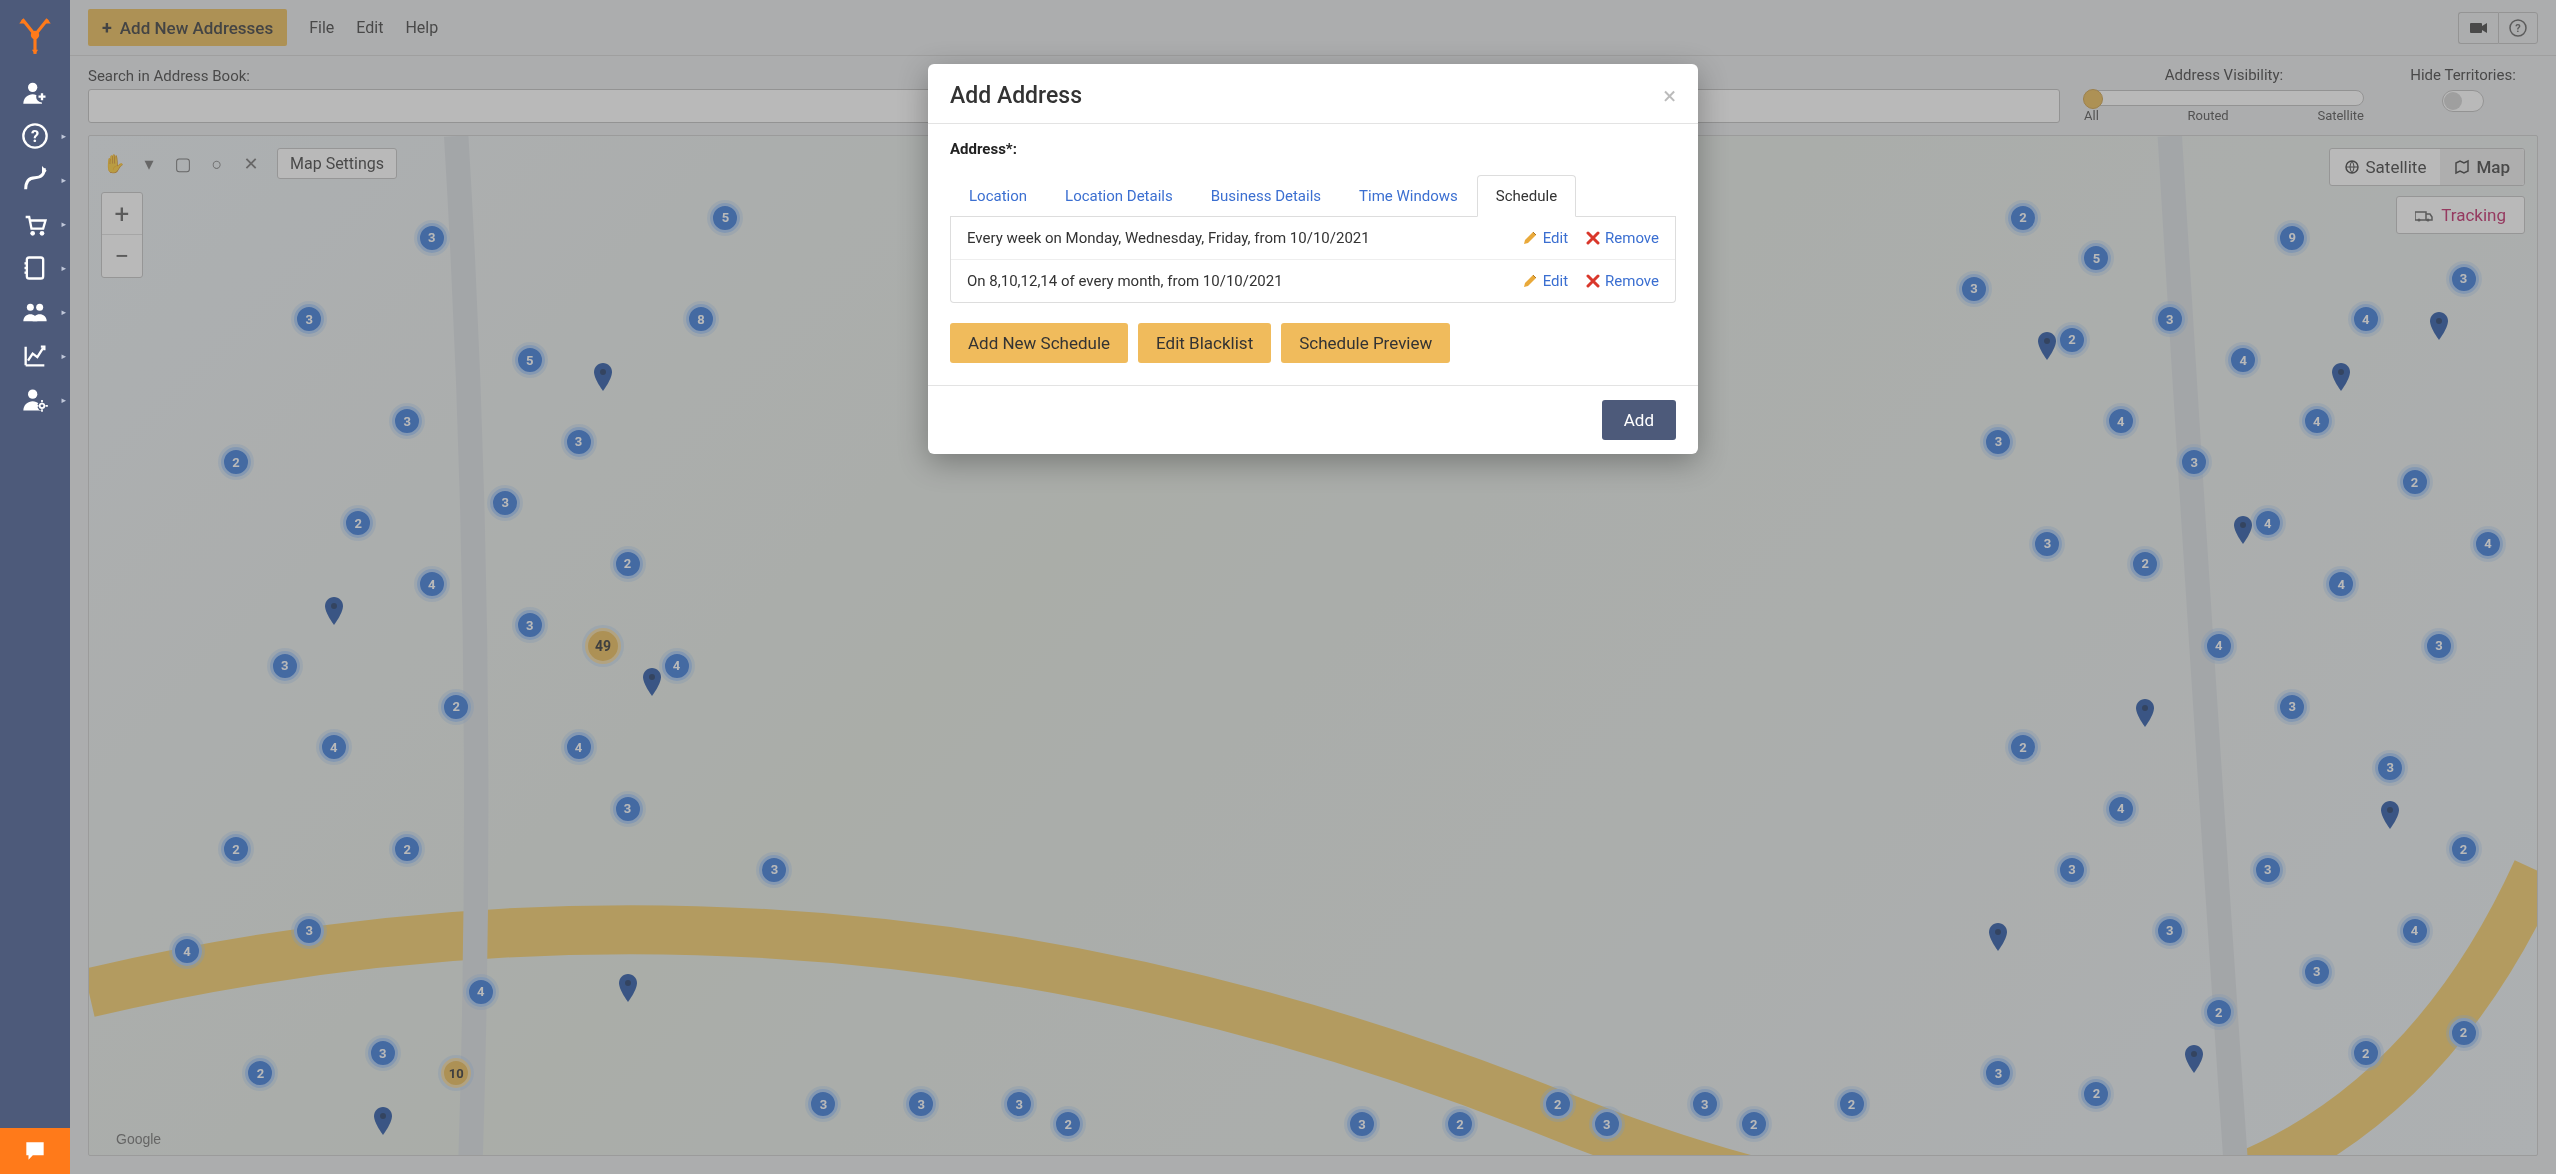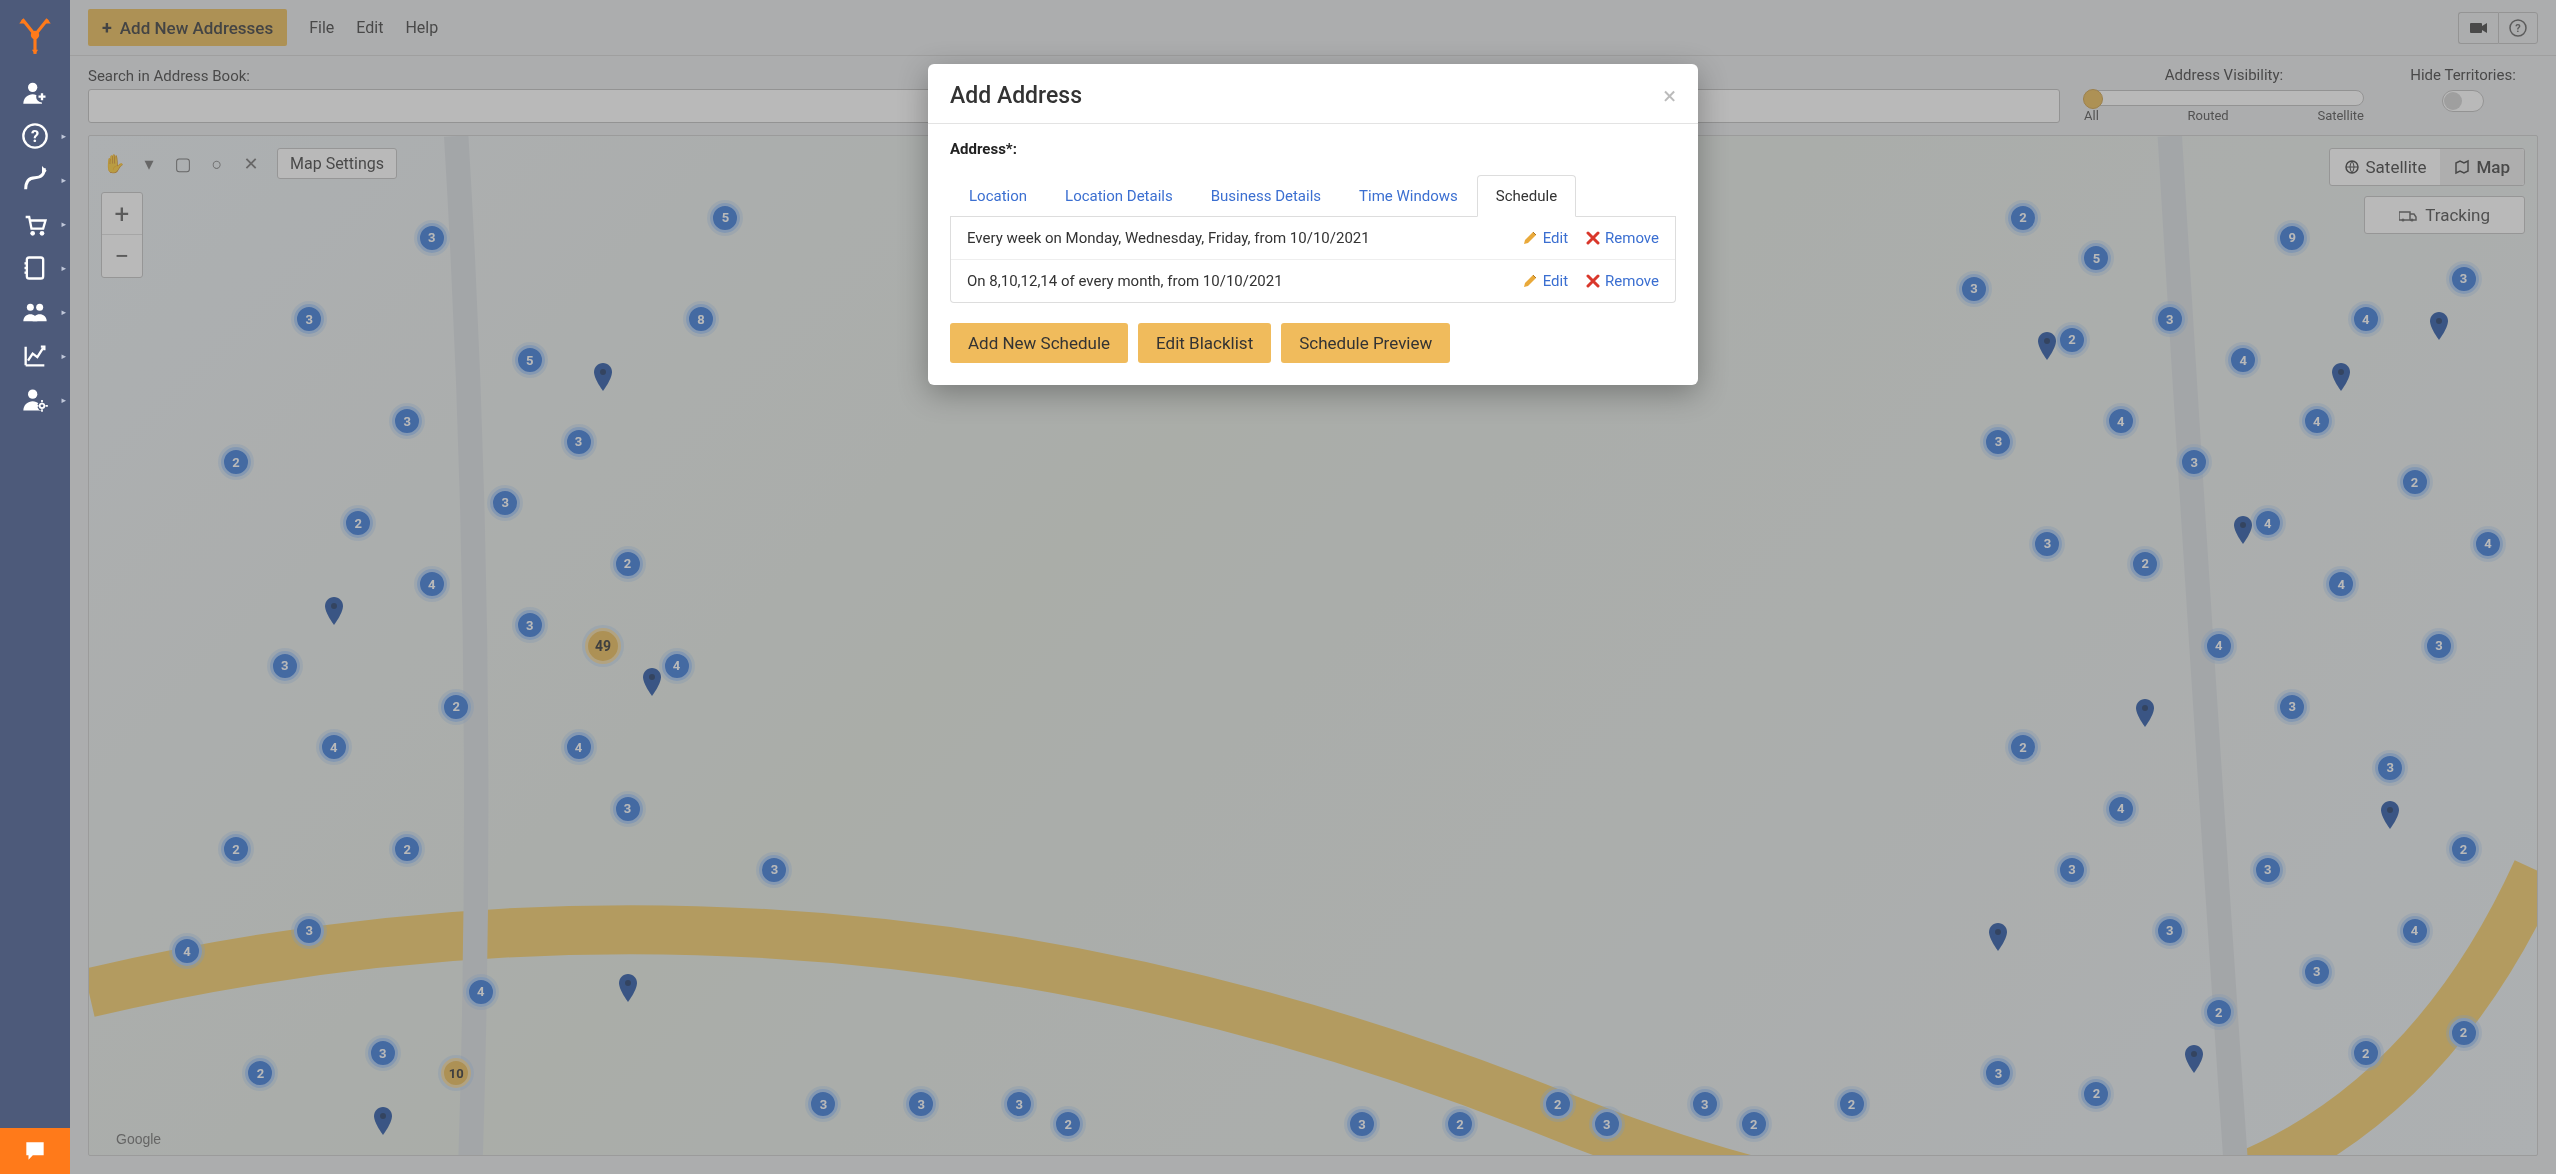--- a/index.html
+++ b/index.html
@@ -48,21 +48,21 @@
 .map-controls-left{ position:absolute; left:12px; top:12px; display:flex; gap:6px; align-items:center; }
 .map-controls-left .tool{ width:28px; height:28px; display:flex; align-items:center; justify-content:center; color:#6b6b6b; cursor:pointer; font-size:18px;}
 .map-settings-btn{ margin-left:6px; background:#fff; border:1px solid #bfbfbf; border-radius:3px; padding:5px 12px; font-size:16px; color:#333; cursor:pointer;}
 .zoom-ctrl{ position:absolute; left:12px; top:56px; width:42px; background:#fff; border:1px solid #bfbfbf; border-radius:3px; overflow:hidden;}
 .zoom-ctrl div{ height:42px; display:flex; align-items:center; justify-content:center; font-size:26px; color:#555; cursor:pointer;}
 .zoom-ctrl div:first-child{ border-bottom:1px solid #dcdcdc;}
 .map-controls-right{ position:absolute; right:12px; top:12px; display:flex; flex-direction:column; gap:10px; align-items:flex-end;}
 .map-type-toggle{ background:#fff; border:1px solid #bfbfbf; border-radius:3px; display:flex; overflow:hidden;}
 .map-type-toggle div{ padding:8px 14px; font-size:17px; color:#333; display:flex; align-items:center; gap:6px; cursor:pointer;}
 .map-type-toggle div.active{ background:#ececec; font-weight:500;}
-.tracking-btn{ background:#fff; border:1px solid #bfbfbf; border-radius:3px; padding:8px 34px; font-size:17px; color:#404040; display:flex; align-items:center; gap:8px; cursor:pointer;}
+.tracking-btn{ background:#fff; border:1px solid #bfbfbf; border-radius:3px; padding:8px 18px; font-size:17px; color:#be185d; display:flex; align-items:center; gap:8px; cursor:pointer;}
 
 
 .marker{ position:absolute; width:30px; height:30px; border-radius:50%; background:#2a6fd6; border:3px solid #9fc4f2; color:#fff; display:flex; align-items:center; justify-content:center; font-size:13px; font-weight:bold; transform:translate(-50%,-50%); box-shadow:0 0 0 3px rgba(159,196,242,0.35);}
 .marker.yl{ background:#e9b74a; border-color:#f3d79a; color:#222;}
 .marker.big{ width:36px; height:36px; font-size:14px;}
 .pin{ position:absolute; width:18px; height:28px; transform:translate(-50%,-100%); }
 .pin svg{ width:100%; height:100%; fill:#184a9e;}
 .google-logo{ position:absolute; left:27px; bottom:8px; font-size:14px; color:#666; font-family:Arial,sans-serif;}
 
 
@@ -461,15 +461,18 @@
               </span>
             </div>
           </div>
         </div>
         <div class="sch-buttons">
           <button class="sch-btn">Add New Schedule</button>
           <button class="sch-btn">Edit Blacklist</button>
           <button class="sch-btn">Schedule Preview</button>
         </div>
       </div>
+      <div class="modal-foot">
+        <button class="btn-primary">Add</button>
+      </div>
     </div>
   </div>
 </div>
 
 </body></html>

